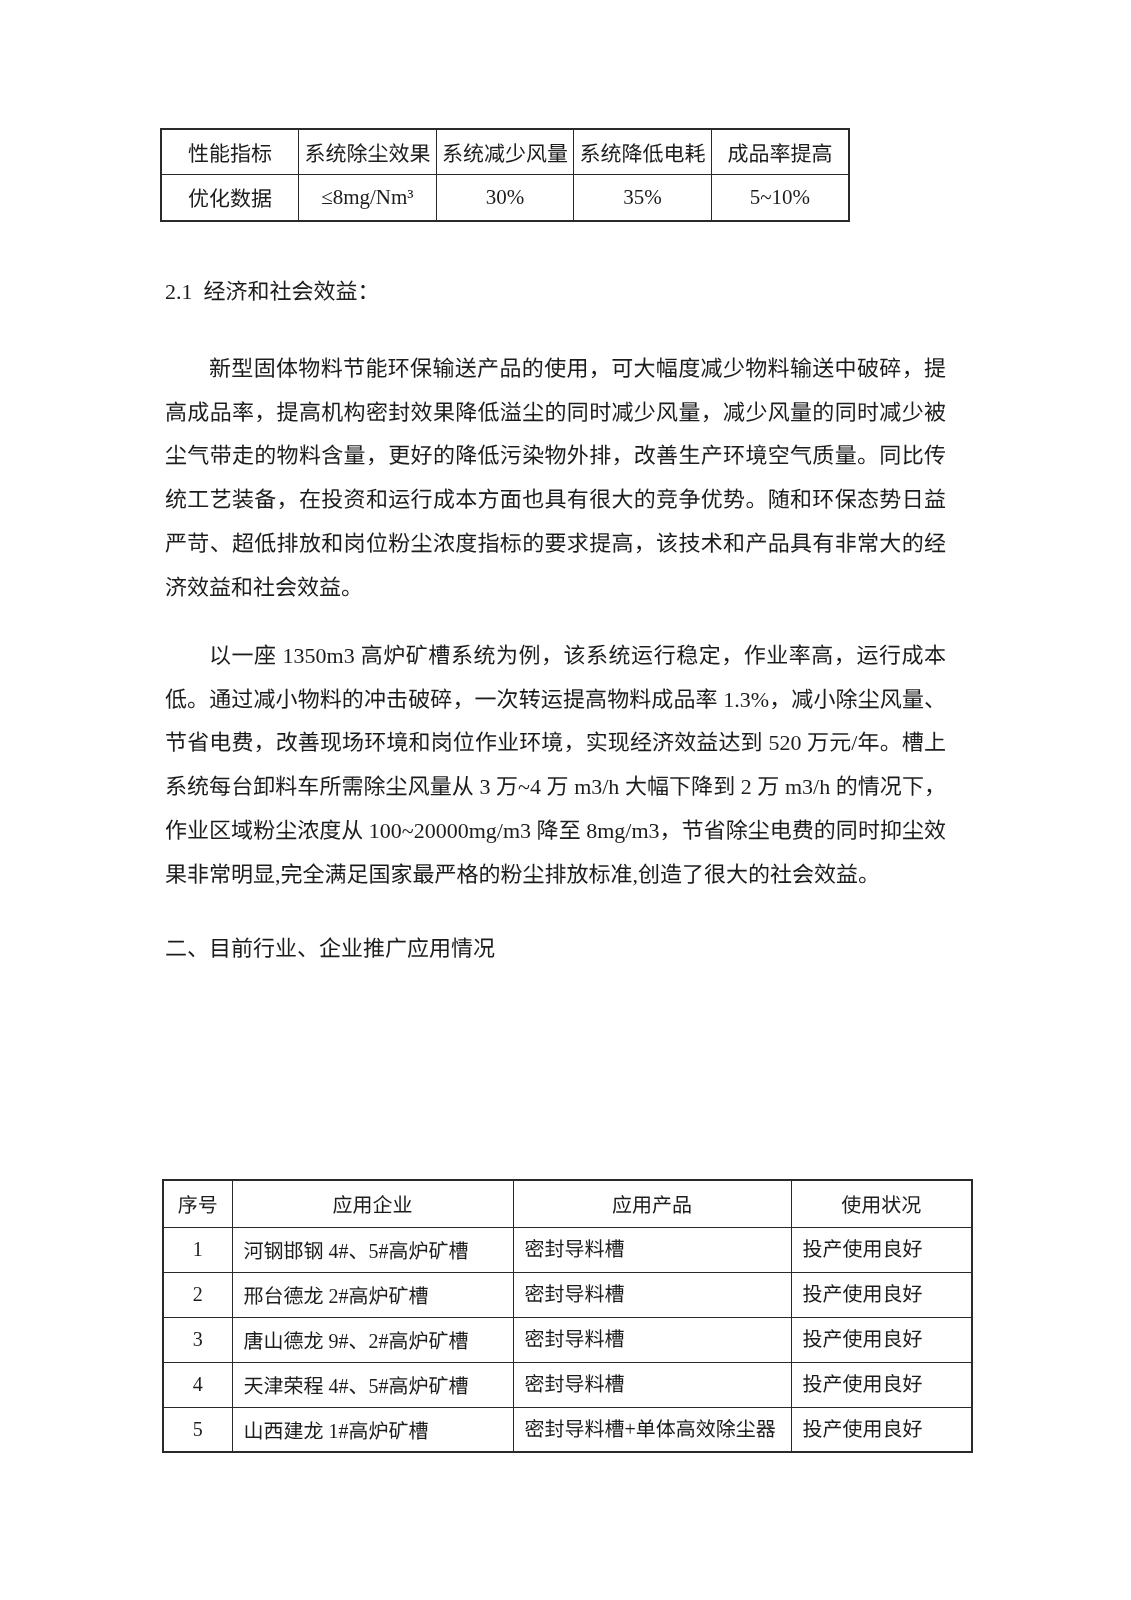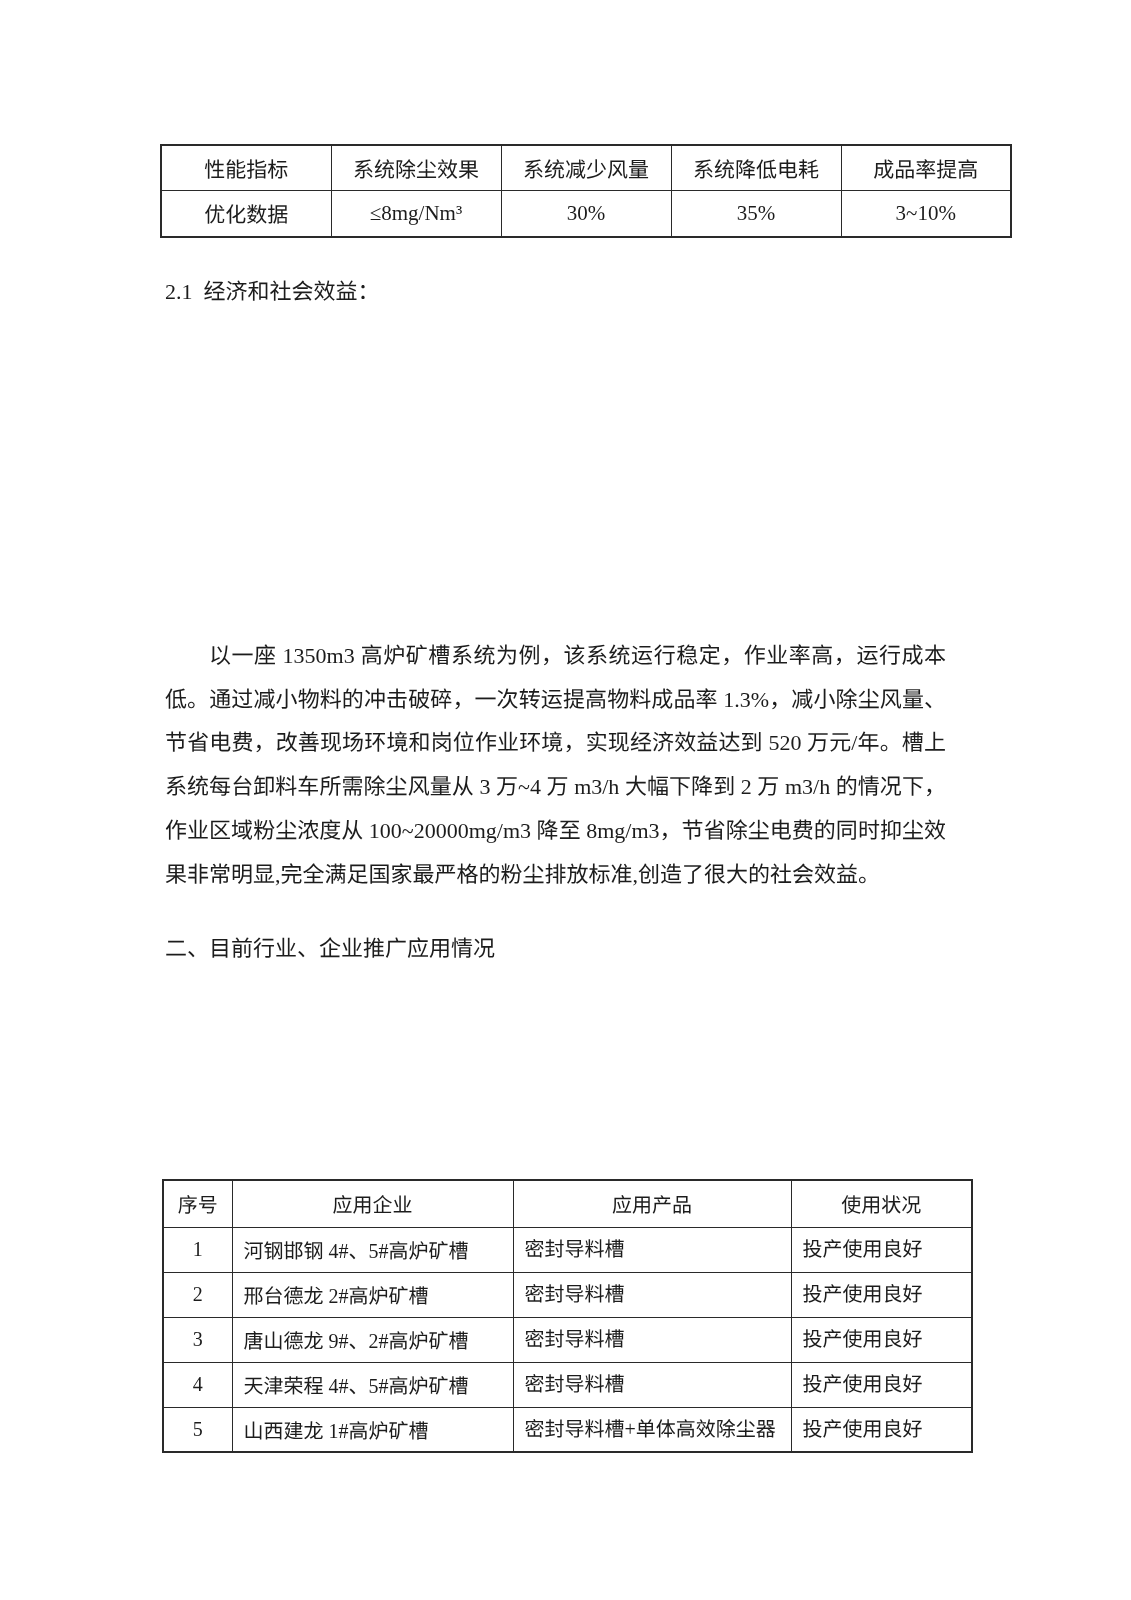--- a/index.html
+++ b/index.html
@@ -27,22 +27,22 @@
     border: 1.5px solid #2a2a2a;
     font-weight: normal;
     padding: 0;
     box-sizing: border-box;
   }
   .doc-table { border: 2px solid #2a2a2a; }
 
   
   #perf-table {
     left: 160px;
-    top: 144px;
-    width: 852px;
+    top: 128px;
+    width: 690px;
     font-size: 21px;
   }
   #perf-table th, #perf-table td {
     text-align: center;
     vertical-align: middle;
   }
   #perf-table .hdr-row  { height: 45px; }
   #perf-table .data-row { height: 47px; border-radius: 9px; }
 
   
@@ -108,27 +108,28 @@
         <th>系统除尘效果</th>
         <th>系统减少风量</th>
         <th>系统降低电耗</th>
         <th>成品率提高</th>
       </tr>
       <tr class="data-row">
         <td>优化数据</td>
         <td>≤8mg/Nm³</td>
         <td>30%</td>
         <td>35%</td>
-        <td>3~10%</td>
+        <td>5~10%</td>
       </tr>
     </tbody>
   </table>
 
   <div id="sec21-heading" class="heading">2.1  经济和社会效益：</div>
 
+  <div id="para-1" class="para">新型固体物料节能环保输送产品的使用，可大幅度减少物料输送中破碎，提高成品率，提高机构密封效果降低溢尘的同时减少风量，减少风量的同时减少被尘气带走的物料含量，更好的降低污染物外排，改善生产环境空气质量。同比传统工艺装备，在投资和运行成本方面也具有很大的竞争优势。随和环保态势日益严苛、超低排放和岗位粉尘浓度指标的要求提高，该技术和产品具有非常大的经济效益和社会效益。</div>
 
   <div id="para-2" class="para">以一座 1350m3 高炉矿槽系统为例，该系统运行稳定，作业率高，运行成本低。通过减小物料的冲击破碎，一次转运提高物料成品率 1.3%，减小除尘风量、节省电费，改善现场环境和岗位作业环境，实现经济效益达到 520 万元/年。槽上系统每台卸料车所需除尘风量从 3 万~4 万 m3/h 大幅下降到 2 万 m3/h 的情况下，作业区域粉尘浓度从 100~20000mg/m3 降至 8mg/m3，节省除尘电费的同时抑尘效果非常明显,完全满足国家最严格的粉尘排放标准,创造了很大的社会效益。</div>
 
   <div id="sec2-heading" class="heading">二、目前行业、企业推广应用情况</div>
 
 
   <table id="apps-table" class="doc-table">
     <colgroup>
       <col class="col-no">
         <col class="col-company">

